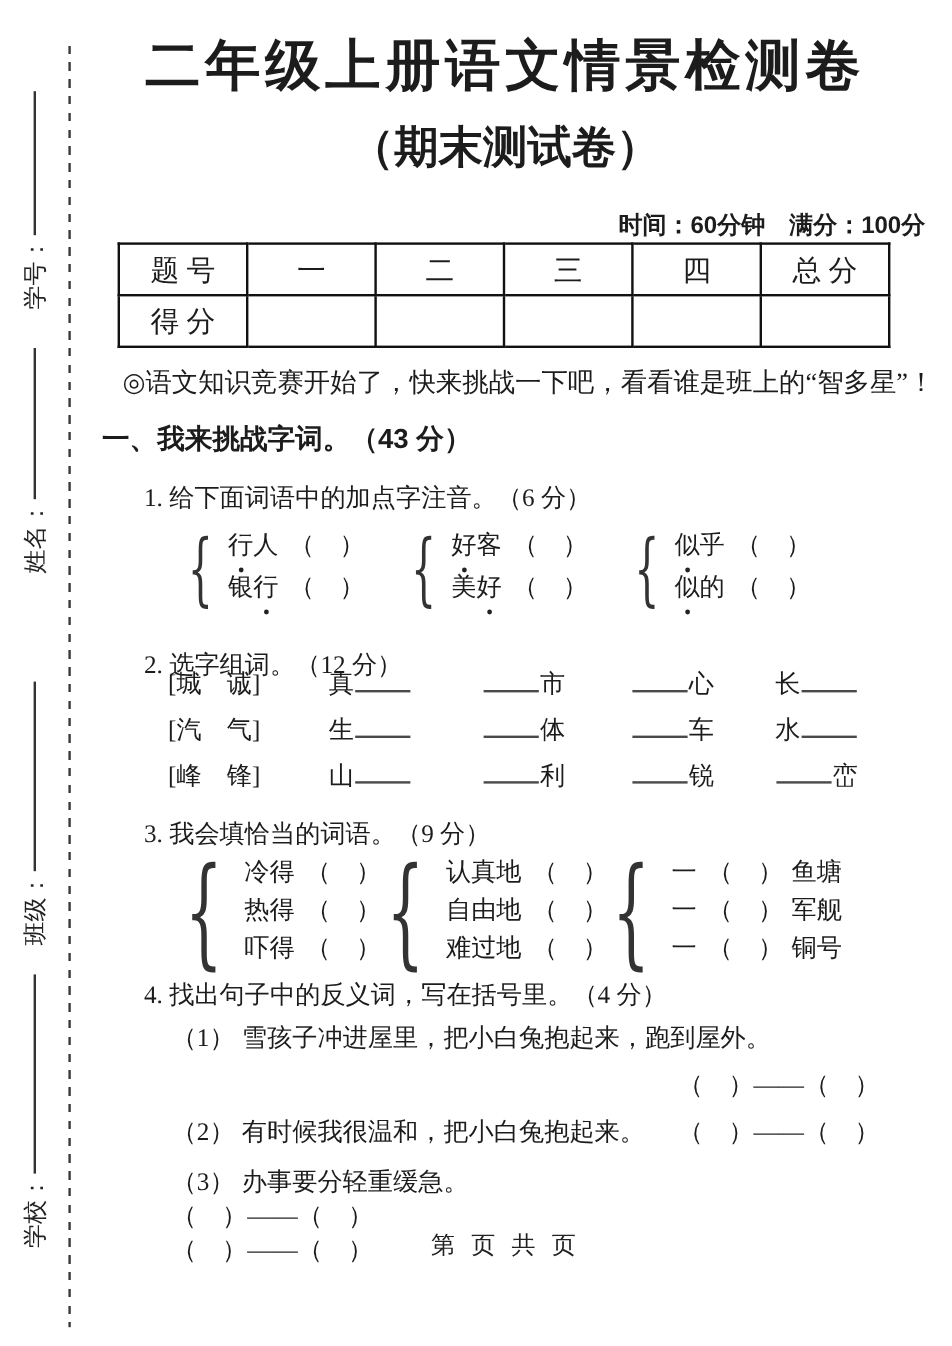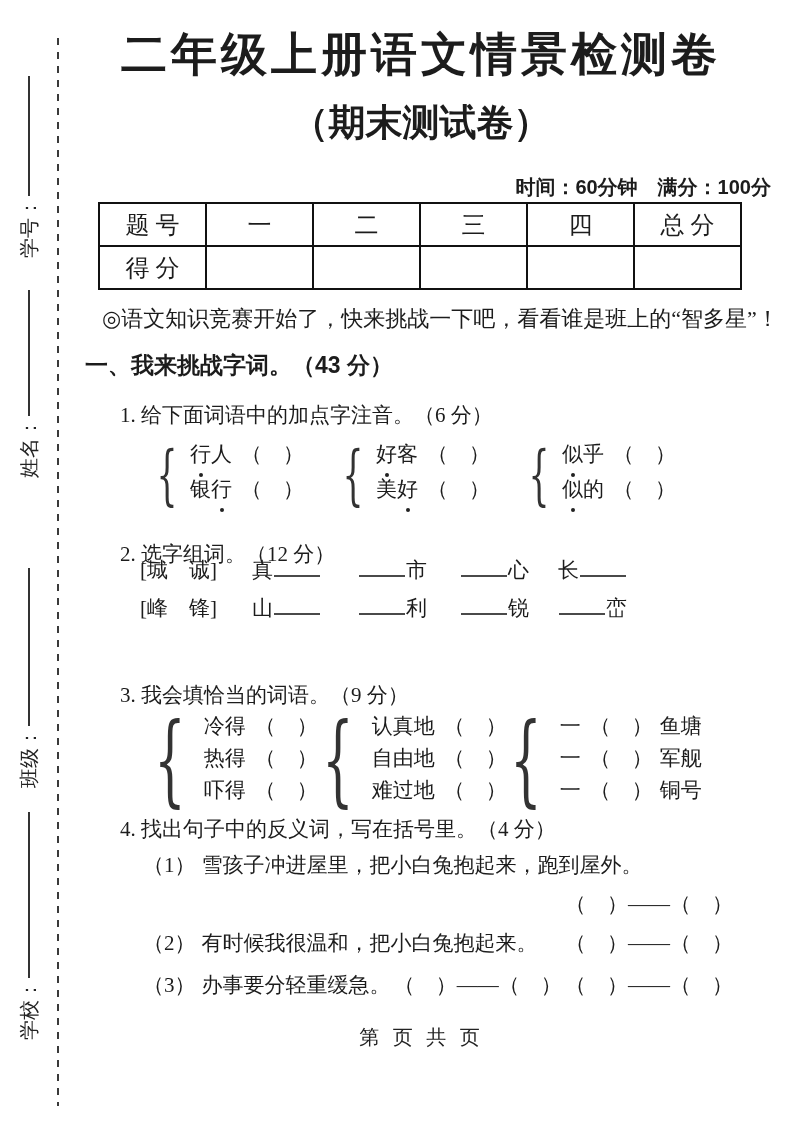--- a/index.html
+++ b/index.html
@@ -80,41 +80,41 @@
   .du::after{
     content:"";position:absolute;left:50%;transform:translateX(-50%);
     bottom:-9px;width:4px;height:4px;border-radius:50%;background:#222;
   }
   .paren{margin-left:9px;white-space:nowrap;}
 
   
   .q2-rows{position:absolute;left:140px;top:556px;}
   .q2-row{
     display:grid;grid-template-columns:112px 106px 102px 98px auto;
-    height:38px;align-items:baseline;font-size:21px;white-space:nowrap;
+    height:38px;align-items:baseline;font-size:21px;white-space:nowrap;gap:22px;
   }
   .blank{
     display:inline-block;width:46px;height:19px;
     border-bottom:2px solid #4a4a4a;margin:0 1px;vertical-align:baseline;
   }
 
   
   .q3-groups{position:absolute;left:138px;top:710px;display:flex;}
   .q3-group{display:flex;align-items:center;}
   .q3g1{width:168px;}
   .q3g2{width:188px;}
   .q3-group .row{height:32px;display:flex;align-items:baseline;font-size:21px;white-space:nowrap;}
   .after-word{margin-left:7px;}
 
   
   .q4-line{position:absolute;font-size:21px;white-space:nowrap;}
   .q4-i1{left:143px;top:851px;}
   .q4-a1{left:143px;top:890px;width:590px;text-align:right;}
   .q4-i2{left:143px;top:929px;width:590px;display:flex;justify-content:space-between;}
-  .q4-i3{left:143px;top:971px;width:590px;display:flex;justify-content:space-between;}
+  .q4-i3{left:143px;top:971px;width:590px;display:flex;justify-content:space-between;flex-direction:column;}
   .q4-num{margin-right:6px;}
 
   .footer{
     position:absolute;left:0;top:1024px;width:793px;text-align:center;
     font-family:"Liberation Sans","DejaVu Sans",sans-serif;
     font-size:20px;letter-spacing:4px;color:#222;margin-left:25px;
   }
 </style>
 </head>
 <body>
@@ -225,20 +225,27 @@
   <div class="q2-rows">
 
     <div class="q2-row">
       <div>[城　诚]</div>
       <div><span>真</span><span class="blank"></span><span></span></div>
       <div><span></span><span class="blank"></span><span>市</span></div>
       <div><span></span><span class="blank"></span><span>心</span></div>
       <div><span>长</span><span class="blank"></span><span></span></div>
     </div>
 
+    <div class="q2-row">
+      <div>[汽　气]</div>
+      <div><span>生</span><span class="blank"></span><span></span></div>
+      <div><span></span><span class="blank"></span><span>体</span></div>
+      <div><span></span><span class="blank"></span><span>车</span></div>
+      <div><span>水</span><span class="blank"></span><span></span></div>
+    </div>
 
     <div class="q2-row">
       <div>[峰　锋]</div>
       <div><span>山</span><span class="blank"></span><span></span></div>
       <div><span></span><span class="blank"></span><span>利</span></div>
       <div><span></span><span class="blank"></span><span>锐</span></div>
       <div><span></span><span class="blank"></span><span>峦</span></div>
     </div>
   </div>
 

